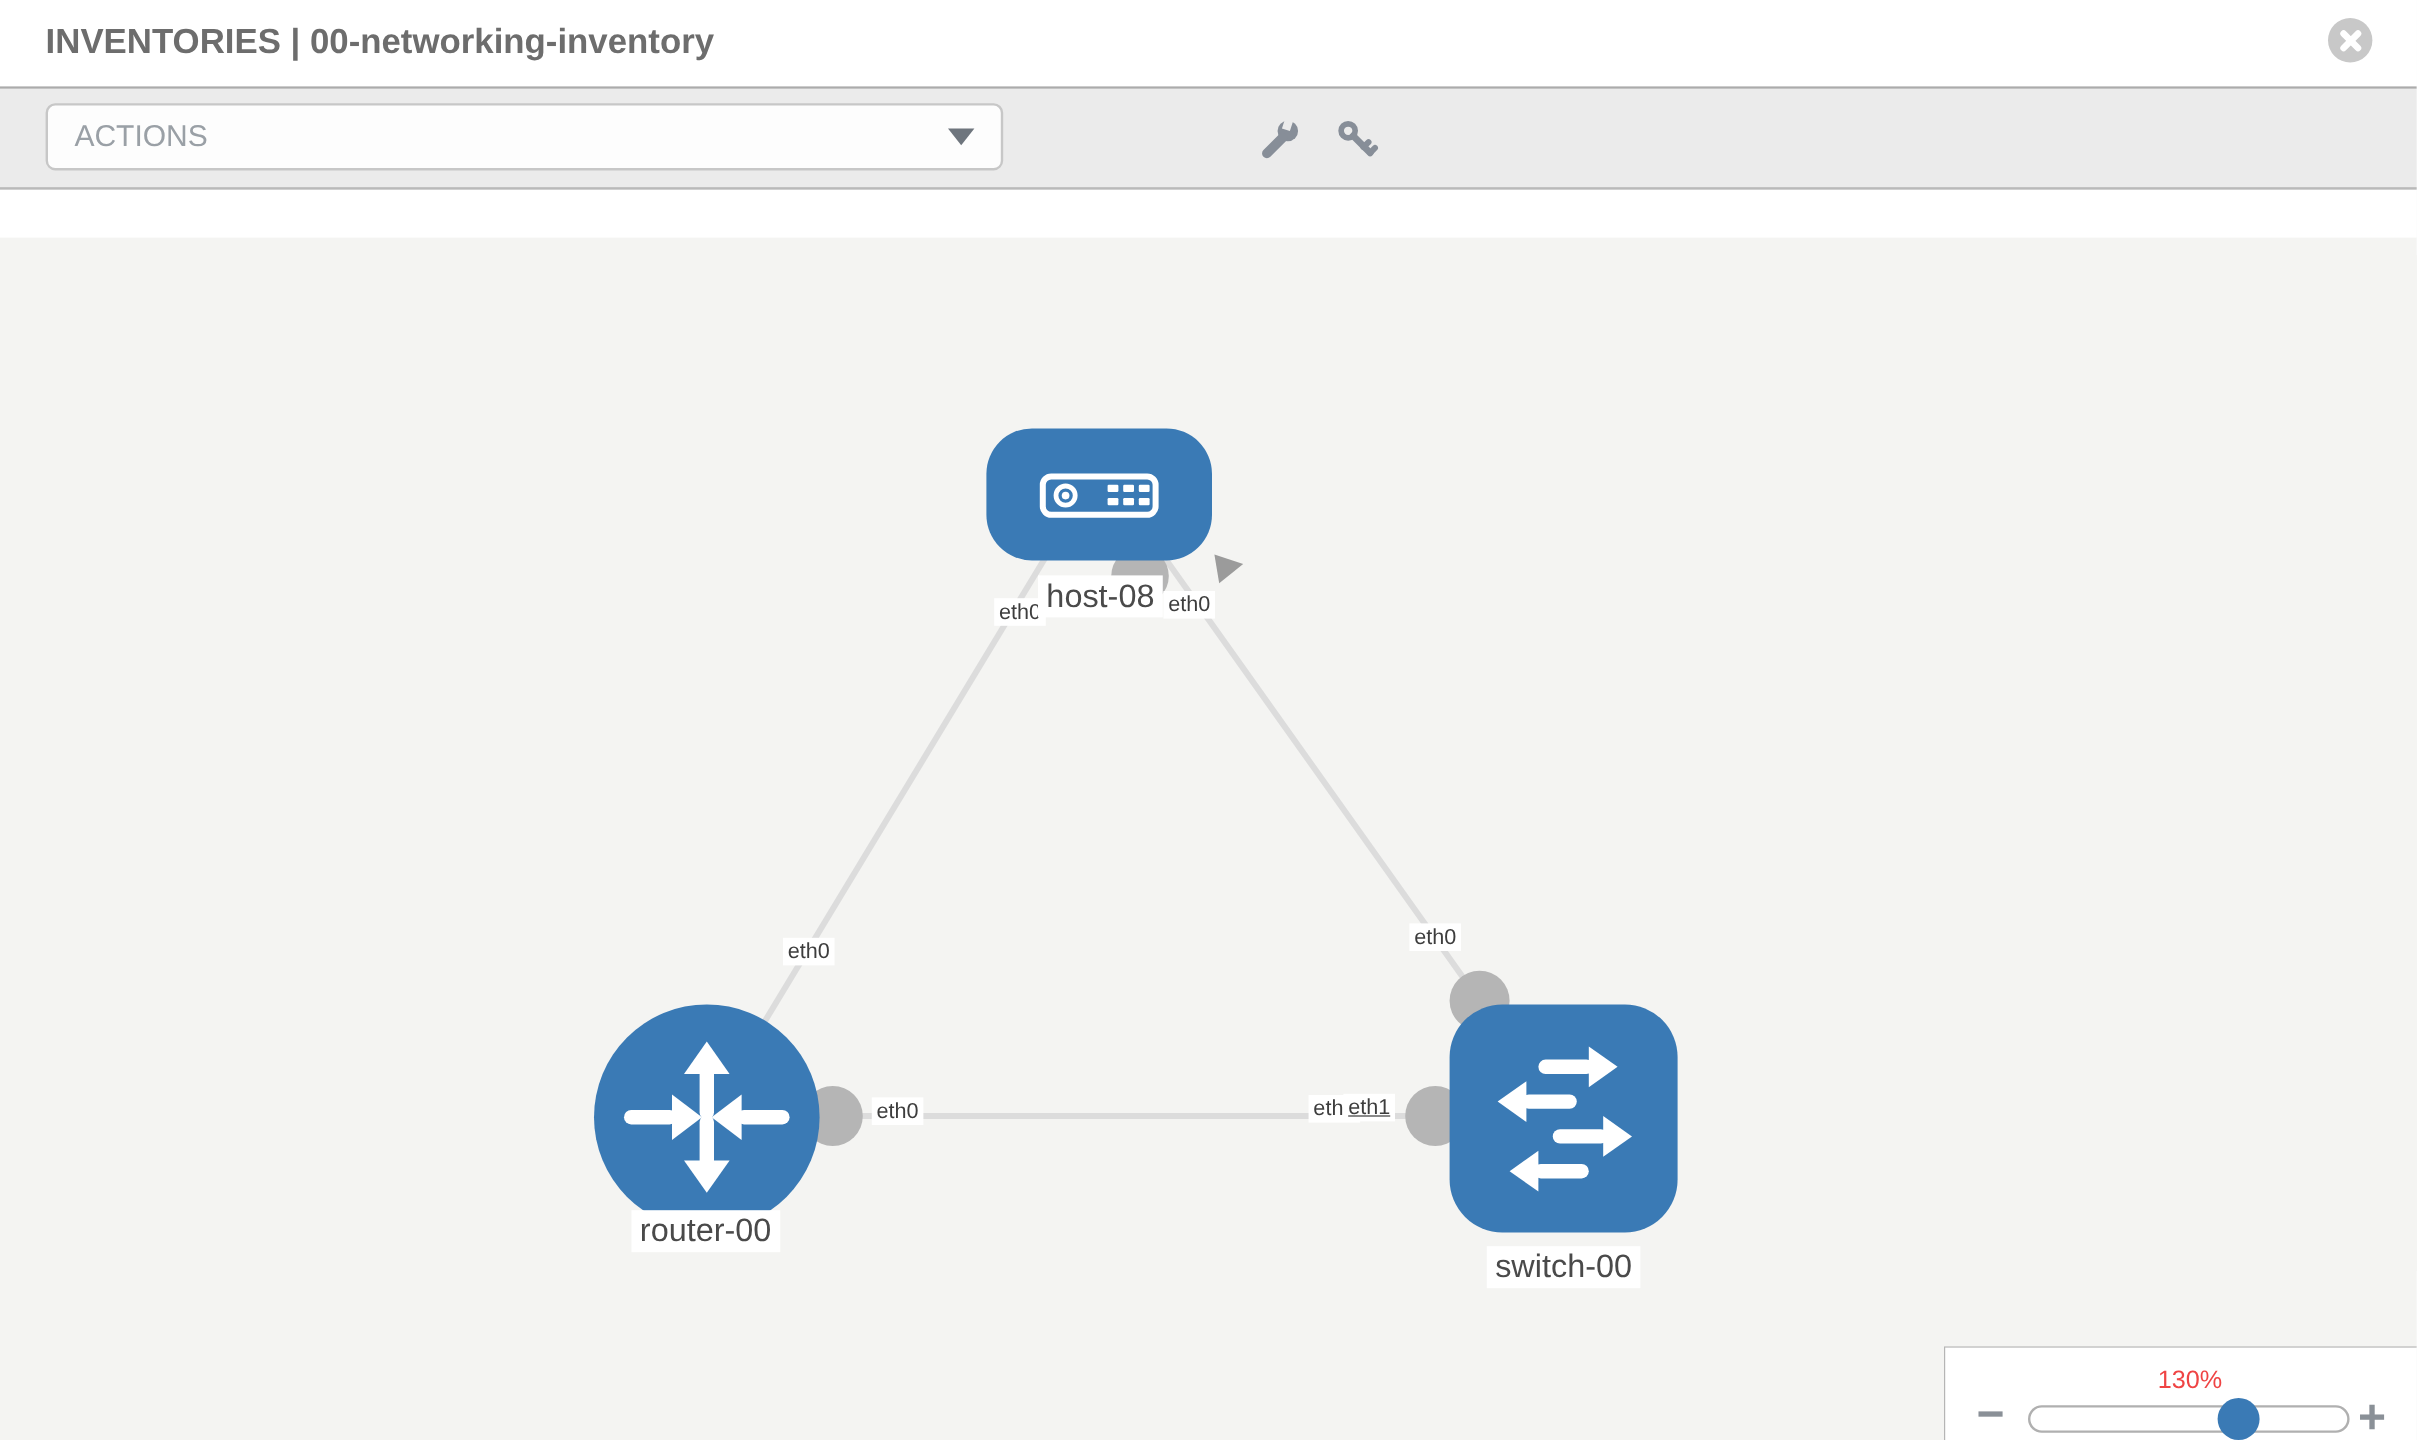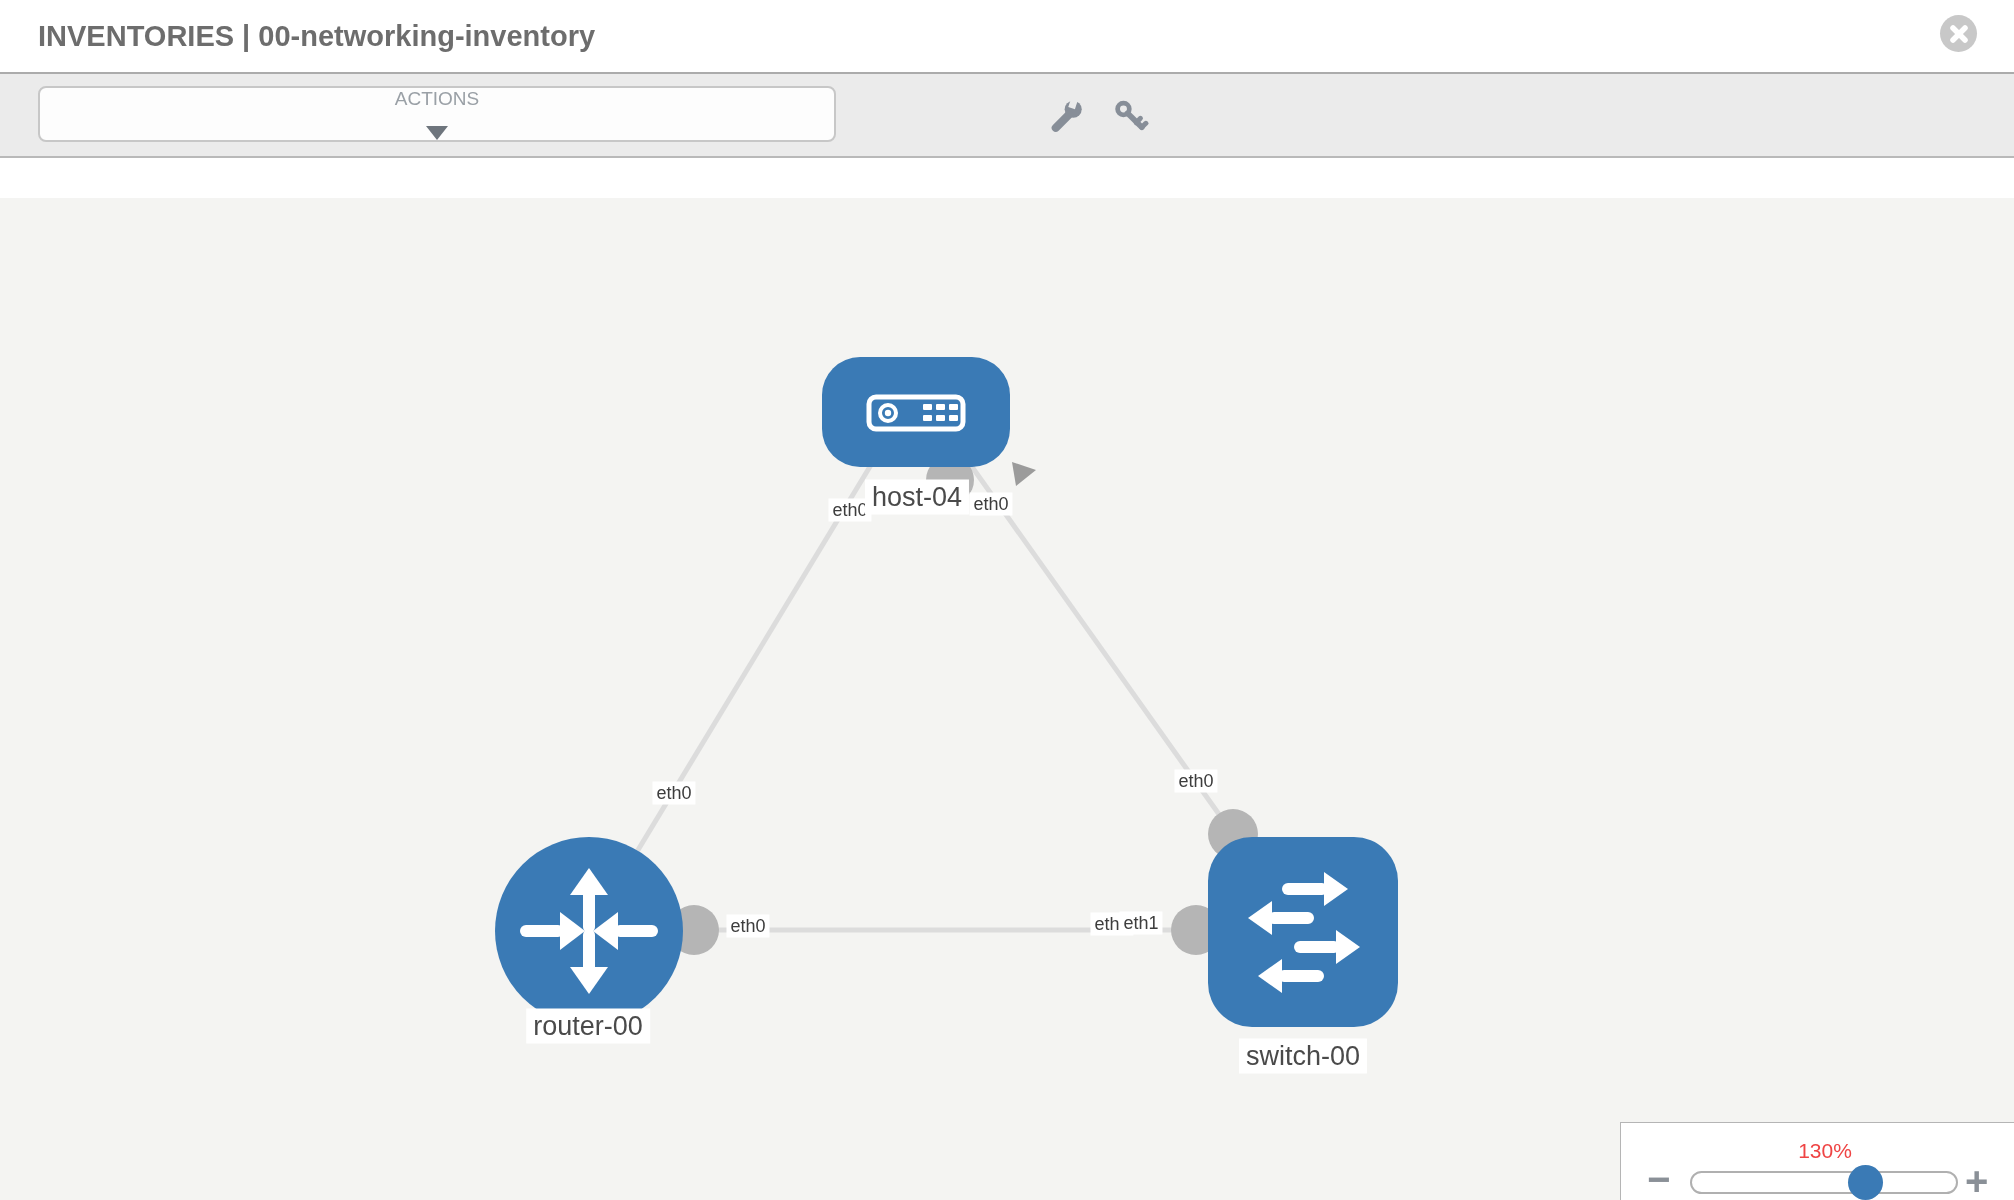--- a/index.html
+++ b/index.html
@@ -27,21 +27,21 @@
 
   
   .toolbar {
     position:relative; height:82px; background:#ebebeb;
     border-bottom:2px solid #b9b9b9;
   }
   .dropdown {
     position:absolute; top:12px; height:56px; box-sizing:border-box;
     background:#fdfdfd; border:2px solid #c7c7c7; border-radius:8px;
     display:flex; align-items:center; justify-content:space-between;
-    padding:0 22px; font-size:19px; color:#9aa0a6; cursor:pointer;flex-direction:column;
+    padding:0 22px; font-size:25px; color:#9aa0a6; cursor:pointer;
   }
   .dropdown-actions { left:38px; width:798px; }
   .dropdown-search { left:1203px; width:778px; }
   .caret {
     width:0; height:0;
     border-left:11px solid transparent; border-right:11px solid transparent;
     border-top:14px solid #6e757d;
   }
   .tool-icon { position:absolute; top:24px; cursor:pointer; background:none; border:none; padding:0; }
   .tool-icon.wrench { left:1049px; }
@@ -198,23 +198,23 @@
         </g>
       </svg>
     </div>
 
     <div class="iface-label" style="left:850px;  top:312px;">eth0</div>
     <div class="iface-label" style="left:991px;  top:306px;">eth0</div>
     <div class="iface-label" style="left:674px;  top:595px;">eth0</div>
     <div class="iface-label" style="left:1196px; top:583px;">eth0</div>
     <div class="iface-label" style="left:748px;  top:728px;">eth0</div>
     <div class="iface-label iface-back" style="left:1112px; top:726px;">eth0</div>
-    <div class="iface-label iface-front" style="left:1141px; top:725px;">eth1</div>
-
-    <div class="node-label" style="left:917px;  top:299px;">host-04</div>
+    <div class="iface-label iface-front" style="left:1141px; top:725px;text-decoration:underline;">eth1</div>
+
+    <div class="node-label" style="left:917px;  top:299px;">host-08</div>
     <div class="node-label" style="left:588px;  top:828px;">router-00</div>
     <div class="node-label" style="left:1303px; top:858px;">switch-00</div>
 
     <div class="zoom-panel">
       <div class="zoom-level">130%</div>
       <button class="zoom-btn zoom-minus">−</button>
       <div class="slider-track">
         <div class="slider-thumb"></div>
       </div>
       <button class="zoom-btn zoom-plus">+</button>

